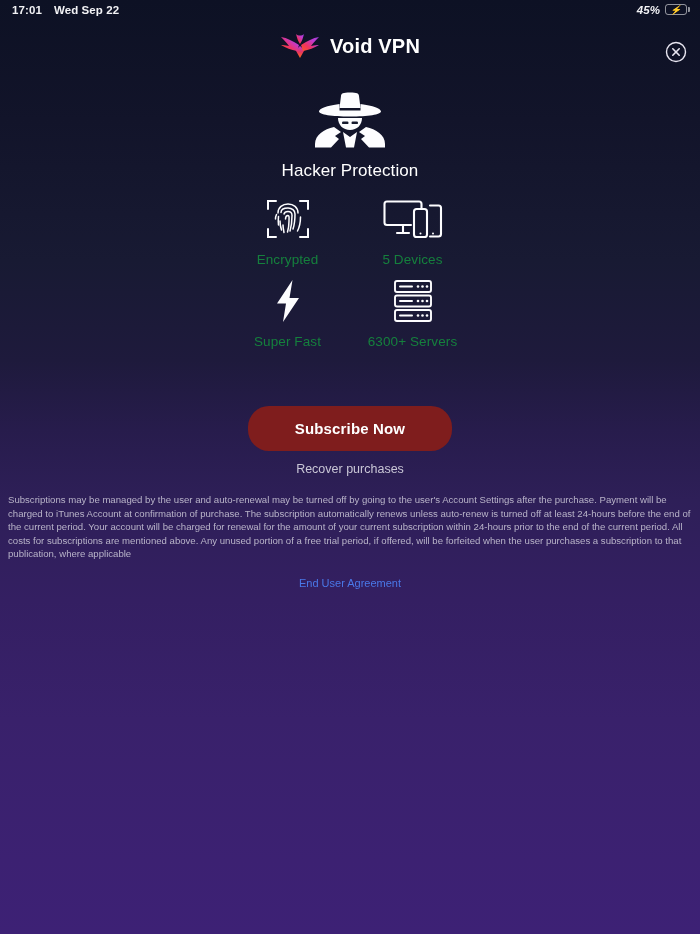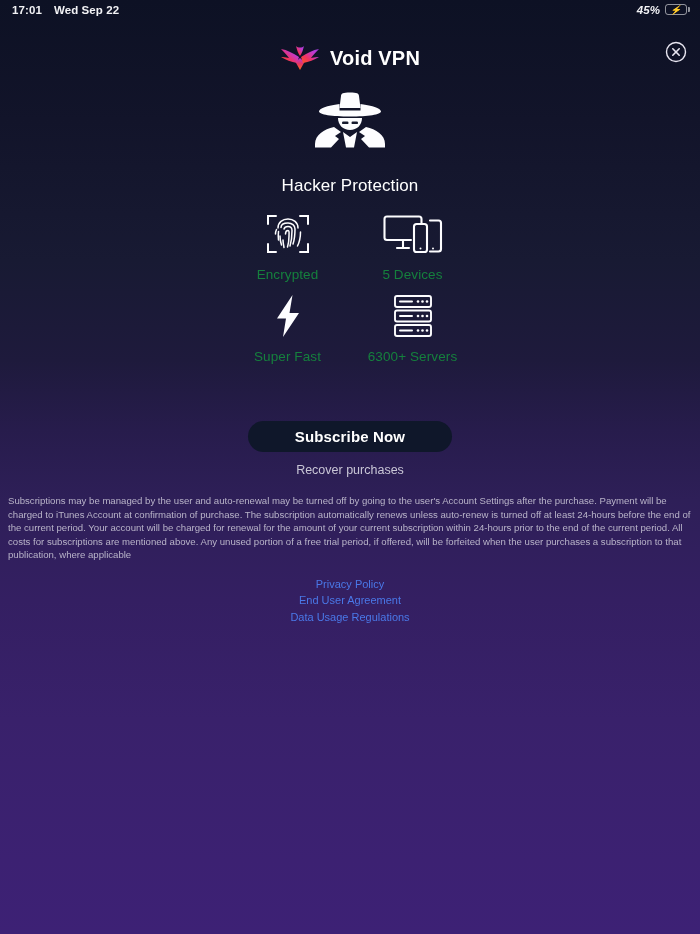--- a/index.html
+++ b/index.html
@@ -69,21 +69,21 @@
     background: rgba(255,255,255,0.55);
     border-radius: 0 1px 1px 0;
     margin-left: 1px;
   }
 
   
   .header {
     position: relative;
     height: 48px;
     display: flex;
-    align-items: flex-end;
+    align-items: flex-start;
     justify-content: center;
     margin-top: 8px;
   }
   .brand { display: flex; align-items: center; gap: 10px; }
   .brand-title {
     font-size: 20px;
     font-weight: bold;
     letter-spacing: 0.2px;
     color: #ffffff;
   }
@@ -101,21 +101,21 @@
   .hero {
     display: flex;
     flex-direction: column;
     align-items: center;
     margin-top: 16px;
   }
   .hero-title {
     font-size: 17px;
     font-weight: normal;
     color: #ffffff;
-    margin-top: 24px;
+    margin-top: 9px;
     letter-spacing: 0.1px;
   }
 
   
   .features {
     width: 250px;
     margin: 14px auto 0;
     display: grid;
     grid-template-columns: 1fr 1fr;
     row-gap: 10px;
@@ -141,24 +141,24 @@
 
   
   .cta-wrap {
     margin-top: 57px;
     display: flex;
     flex-direction: column;
     align-items: center;
   }
   .subscribe-button {
     width: 204px;
-    height: 31px;
+    height: 45px;
     border: none;
     border-radius: 21px;
-    background: #0f172a;
+    background: #7f1d1d;
     color: #ffffff;
     font-family: "Liberation Sans", sans-serif;
     font-size: 15px;
     font-weight: bold;
     letter-spacing: 0.15px;
     cursor: pointer;
   }
   .recover-link {
     margin-top: 11px;
     font-size: 12.5px;
@@ -345,16 +345,14 @@
 </div>
 
 <div class="cta-wrap">
   <button class="subscribe-button">Subscribe Now</button>
   <div class="recover-link">Recover purchases</div>
 </div>
 
 <div class="legal">Subscriptions may be managed by the user and auto-renewal may be turned off by going to the user's Account Settings after the purchase. Payment will be charged to iTunes Account at confirmation of purchase. The subscription automatically renews unless auto-renew is turned off at least 24-hours before the end of the current period. Your account will be charged for renewal for the amount of your current subscription within 24-hours prior to the end of the current period. All costs for subscriptions are mentioned above. Any unused portion of a free trial period, if offered, will be forfeited when the user purchases a subscription to that publication, where applicable</div>
 
 <div class="policy-links">
-  <span class="policy-link">Privacy Policy</span>
   <span class="policy-link">End User Agreement</span>
-  <span class="policy-link">Data Usage Regulations</span>
 </div>
 
 </body></html>

